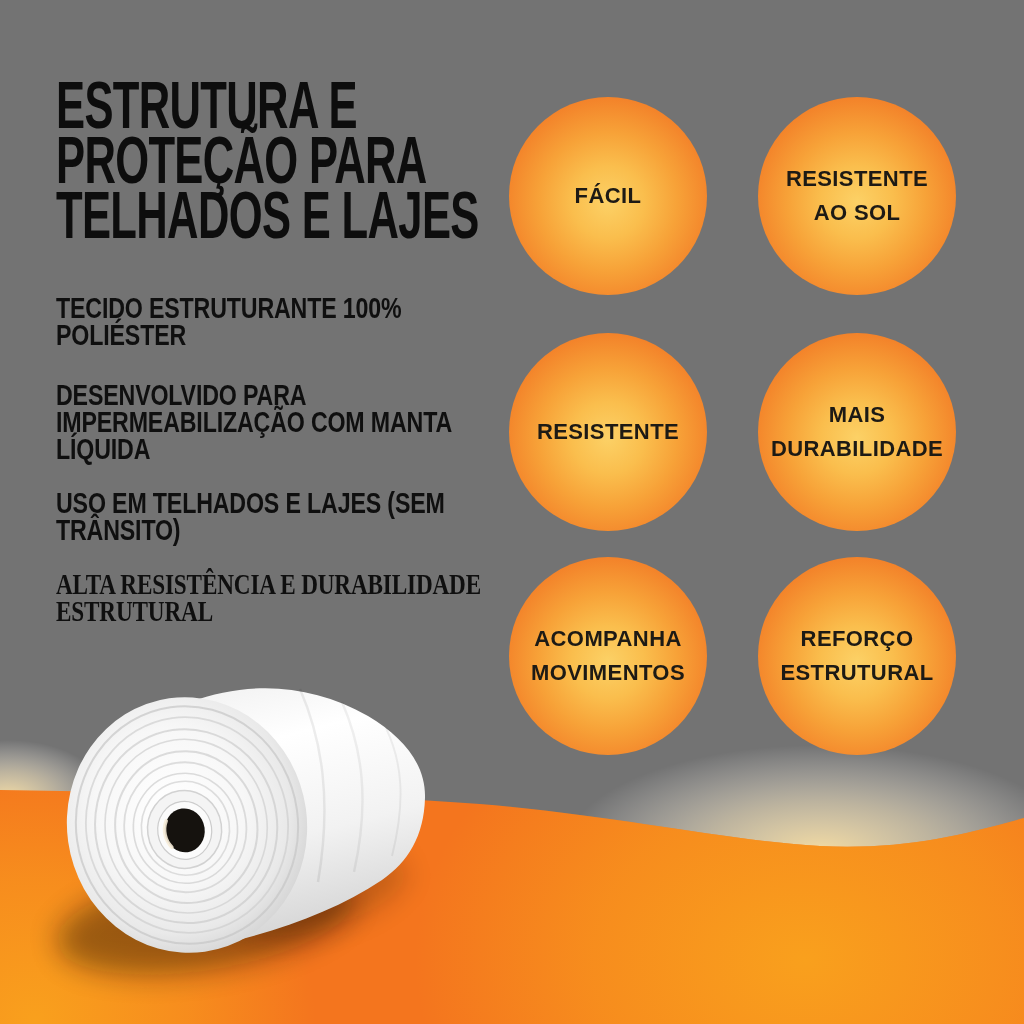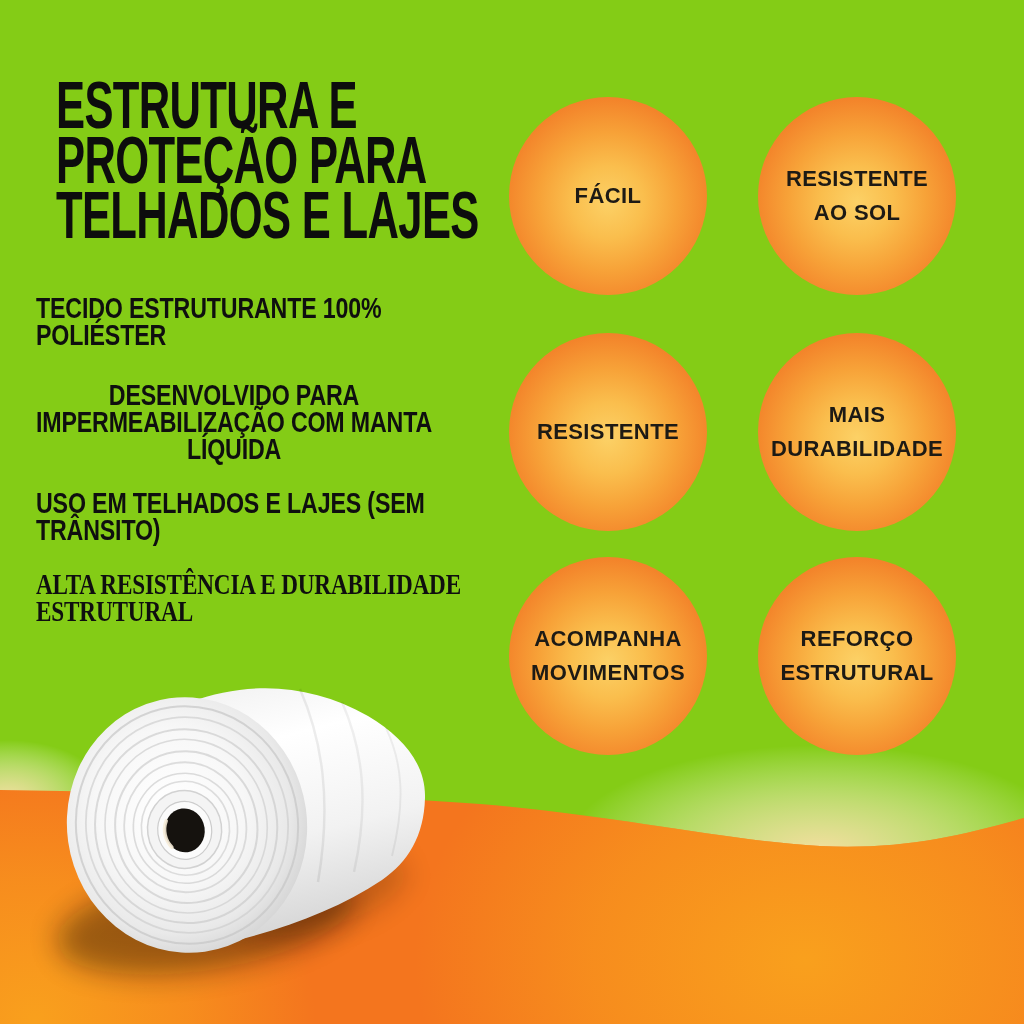--- a/index.html
+++ b/index.html
@@ -1,50 +1,50 @@
 <!DOCTYPE html>
 <html><head>
 <meta charset="utf-8">
 <style>
   html,body{margin:0;padding:0;background:#888;}
   .canvas{
     position:relative;
     width:1024px;height:1024px;
     margin:0 auto;
-    background:#84cc16;
+    background:#737373;
     overflow:hidden;
     font-family:"Liberation Sans","DejaVu Sans",sans-serif;
   }
   .bg-art{position:absolute;inset:0;width:1024px;height:1024px;}
 
   
   .headline{
     position:absolute;left:56px;top:78px;
     color:#0d0d0d;
     font-size:66px;font-weight:700;
     line-height:55px;letter-spacing:-1px;
   }
   .headline .hl-line{
     display:block;white-space:nowrap;
     transform:scaleX(0.66);transform-origin:left center;
   }
 
   
   .bullet{
-    position:absolute;left:36px;
+    position:absolute;left:56px;
     color:#0f0f0f;
     font-size:29px;font-weight:700;
     line-height:27px;letter-spacing:-0.2px;
   }
   .bullet .b-line{
     display:block;white-space:nowrap;
     transform:scaleX(0.8);transform-origin:left center;
   }
   .bullet-1{top:295px;}
-  .bullet-2{top:382px;text-align:center;}
+  .bullet-2{top:382px;}
   .bullet-3{top:490px;}
   .bullet-4{top:571px;font-family:Liberation Serif, serif;}
 
   
   .badge{
     position:absolute;width:198px;height:198px;border-radius:50%;
     background:radial-gradient(circle at 50% 53%,
        #fcd166 0%, #fabe4d 25%, #f7a238 48%, #f3832a 72%, #f0731f 88%, #ed6b1c 100%);
     display:flex;flex-direction:column;align-items:center;justify-content:center;
     text-align:center;

